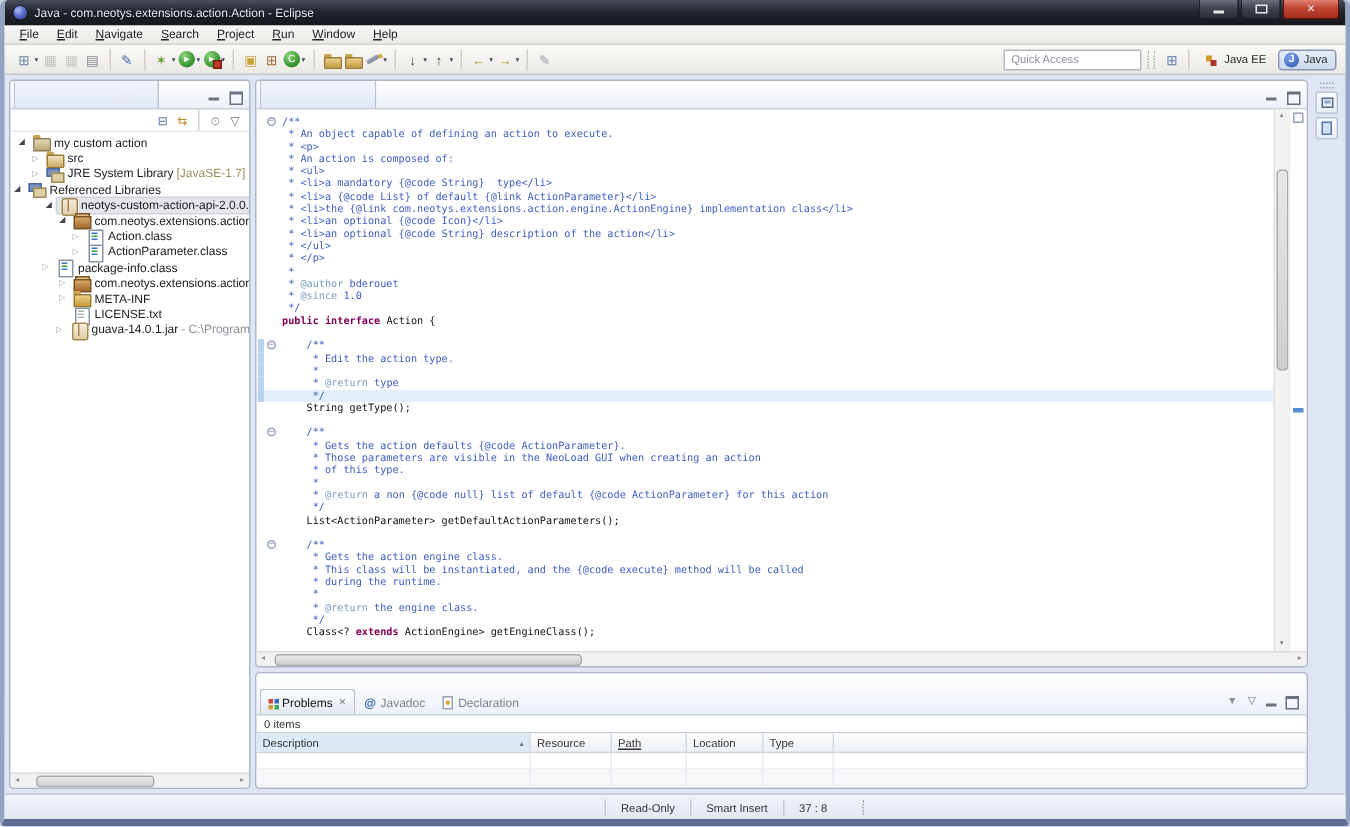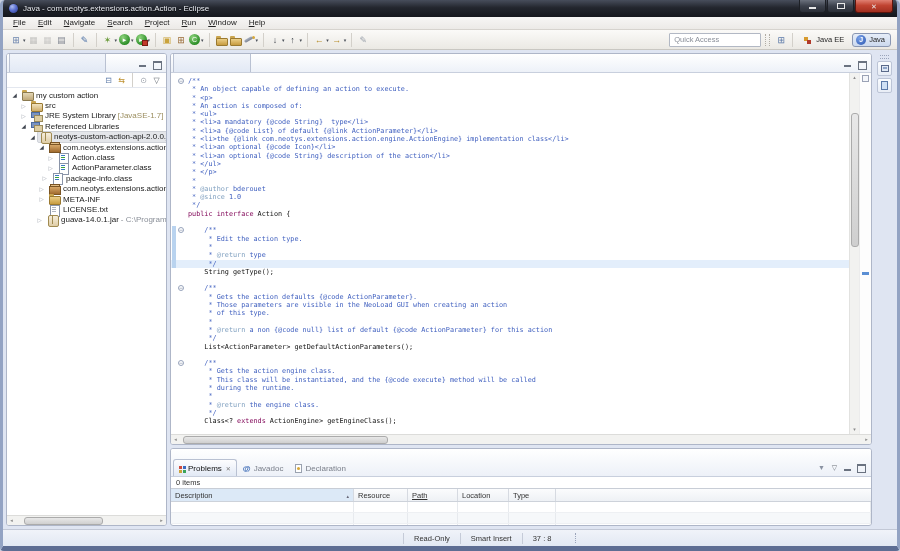--- a/index.html
+++ b/index.html
@@ -146,21 +146,21 @@
 
   
   .codewrap{ flex:1; display:flex; min-height:0; }
   .code{ flex:1; overflow:hidden; padding:4px 0 0 0; font-family:"DejaVu Sans Mono", monospace;
     font-size:6.8px; position:relative; }
   .cl{ position:relative; height:8.3px; line-height:8.3px; white-space:pre; padding-left:17px; }
   .cl.hl{ background:#e3eefb; }
   .rbar{ position:absolute; left:1px; top:0; bottom:0; width:4px; background:#b9d3ef; }
   .fm{ position:absolute; left:7px; top:1px; width:6px; height:6px; border:1px solid #98a4bc; border-radius:50%;
     font-style:normal; font-size:6px; line-height:4px; text-align:center; color:#7a86a0; background:#fff; }
-  .jd{ color:#3F5FBF; } .jt{ color:#7F9FBF; } .kw{ color:#7F0055; font-weight:normal;margin-top:28px; } .pl{ color:#111; }
+  .jd{ color:#3F5FBF; } .jt{ color:#7F9FBF; } .kw{ color:#7F0055; font-weight:bold;margin-top:28px; } .pl{ color:#111; }
   .ruler{ width:12px; flex:none; position:relative; background:#fdfdfd; border-left:1px solid #ececec; }
   .rtop{ position:absolute; top:2px; left:2px; width:7px; height:7px; border:1px solid #9aa2b5; background:#f4f6fa; }
   .rmark{ position:absolute; top:55%; left:2px; width:7px; height:3px; background:#5b8fd4; }
 
   
   .problems .tabrow{ height:28px; }
   .pticons{ margin-left:auto; display:flex; align-items:center; padding:0 4px 2px 0; }
   .pticons .gl{ width:11px; height:10px; line-height:10px; font-size:7px; }
   .gl.mmin::after{ content:""; position:absolute; left:2px; top:6px; width:7px; height:2px; background:#6a7280; }
   .gl.mmax::after{ content:""; position:absolute; left:2px; top:1px; width:7px; height:6px;
@@ -374,21 +374,21 @@
             </span>
           </div>
           <div class="trow" style="padding-left: 12px;">
             <i class="arr">▷</i>
             <span class="lblwrap">
               <i class="ic library"></i>
               <span class="lbl">JRE System Library</span>
               <span class="sfx" style="color: rgb(155, 142, 95);"> [JavaSE-1.7]</span>
             </span>
           </div>
-          <div class="trow" style="padding-left: 12px;">
+          <div class="trow" style="padding-left: 0;">
             <i class="arr open">◢</i>
             <span class="lblwrap">
               <i class="ic library"></i>
               <span class="lbl">Referenced Libraries</span>
             </span>
           </div>
           <div class="trow sel" style="padding-left: 21px;">
             <i class="arr open">◢</i>
             <span class="lblwrap">
               <i class="ic jar"></i>
@@ -409,21 +409,21 @@
               <span class="lbl">Action.class</span>
             </span>
           </div>
           <div class="trow" style="padding-left: 39px;">
             <i class="arr">▷</i>
             <span class="lblwrap">
               <i class="ic classfile"></i>
               <span class="lbl">ActionParameter.class</span>
             </span>
           </div>
-          <div class="trow" style="padding-left: 33px;">
+          <div class="trow" style="padding-left: 19px;">
             <i class="arr">▷</i>
             <span class="lblwrap">
               <i class="ic classfile"></i>
               <span class="lbl">package-info.class</span>
             </span>
           </div>
           <div class="trow" style="padding-left: 30px;">
             <i class="arr">▷</i>
             <span class="lblwrap">
               <i class="ic package"></i>

